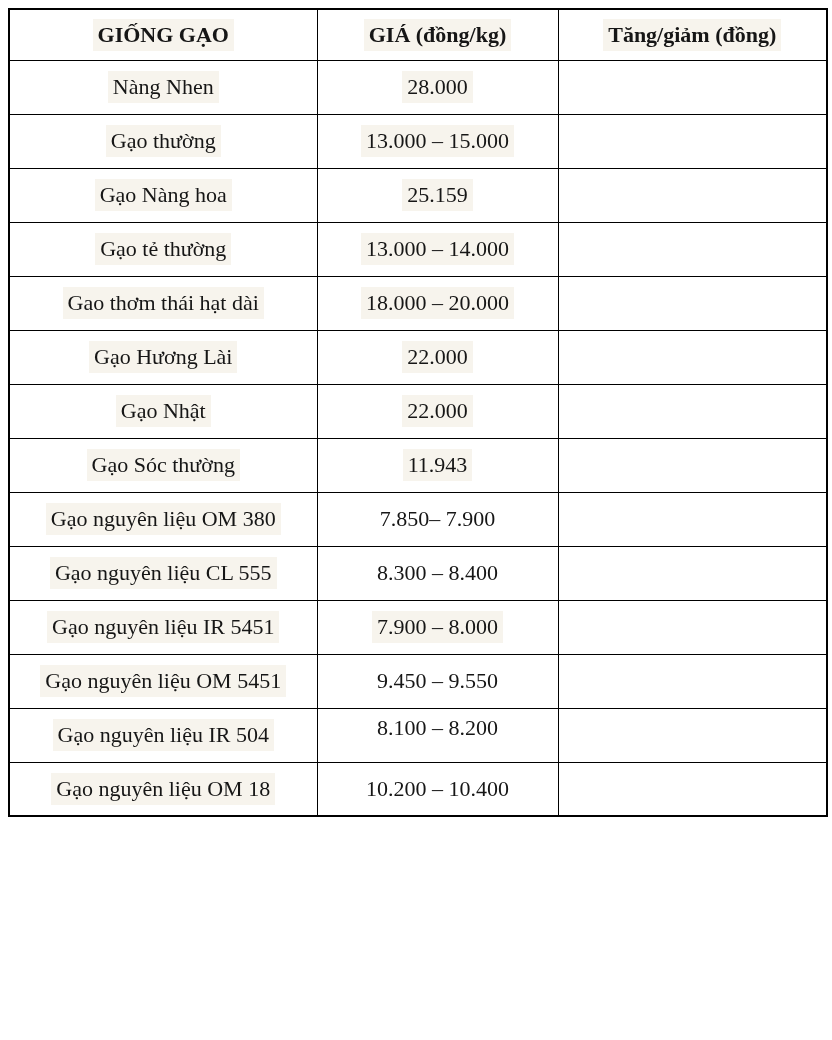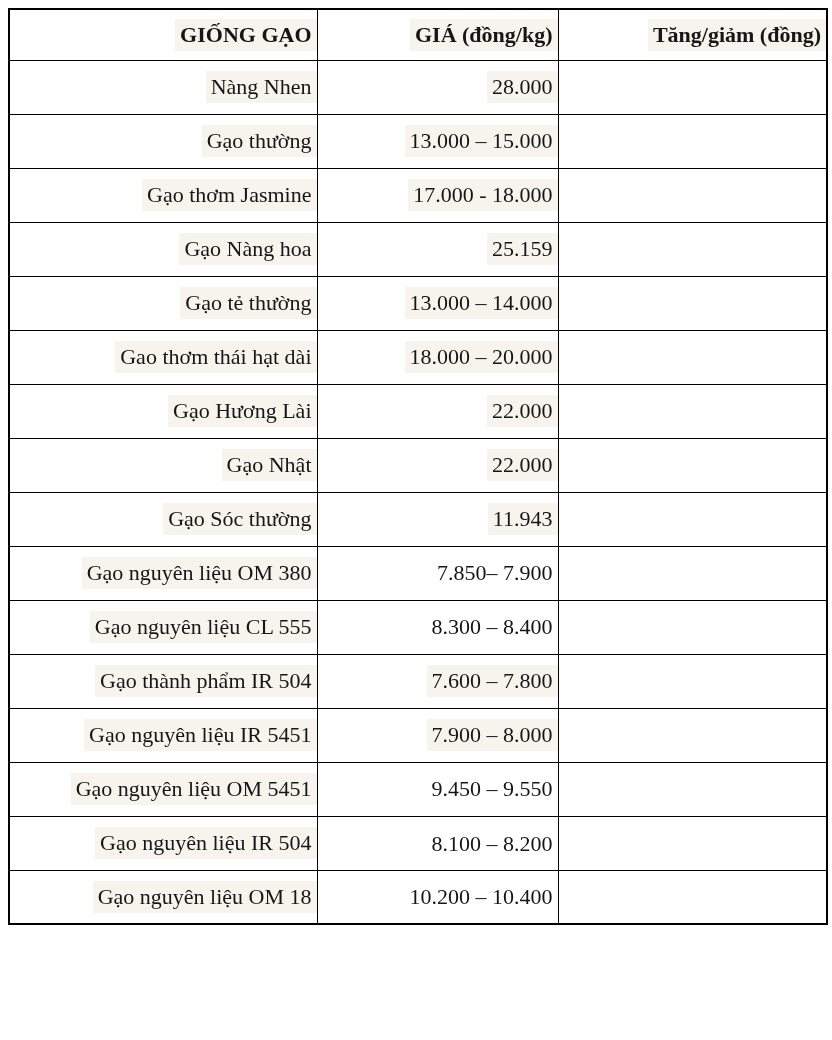--- a/index.html
+++ b/index.html
@@ -22,31 +22,31 @@
     table-layout:fixed;
     width:818px;
     margin:8px 0 0 8px;
     border:2px solid var(--border);
   }
   col.c-variety{width:308px;}
   col.c-price{width:241px;}
   col.c-change{width:269px;}
   th,td{
     border:1px solid var(--border);
-    text-align:right;
+    text-align:center;
     vertical-align:middle;
     font-size:22px;
     line-height:1.25;
     padding:0;
     margin-top:24px;
   }
   thead tr{height:51px;}
   tbody tr{height:54px;}
   th{font-weight:bold;}
-  td.vtop{vertical-align:top;padding-top:11px;}
+  td.vtop{vertical-align:top;padding-top:3px;}
   span.hl{
     background:var(--hl);
     padding:2px 5px;
     display:inline-block;
   }
   span.plain{
     padding:2px 5px;
     display:inline-block;
   }
 </style>
@@ -78,25 +78,20 @@
           <td><span class="hl">Nàng Nhen</span></td>
           <td><span class="hl">28.000</span></td>
           <td></td>
         </tr>
         <tr>
           <td><span class="hl">Gạo thường</span></td>
           <td><span class="hl">13.000 – 15.000</span></td>
           <td></td>
         </tr>
         <tr>
-          <td><span class="hl">Gạo thơm Jasmine</span></td>
-          <td><span class="hl">17.000 - 18.000</span></td>
-          <td></td>
-        </tr>
-        <tr>
           <td><span class="hl">Gạo Nàng hoa</span></td>
           <td><span class="hl">25.159</span></td>
           <td></td>
         </tr>
         <tr>
           <td><span class="hl">Gạo tẻ thường</span></td>
           <td><span class="hl">13.000 – 14.000</span></td>
           <td></td>
         </tr>
         <tr>
@@ -123,25 +118,20 @@
           <td><span class="hl">Gạo nguyên liệu OM 380</span></td>
           <td><span class="plain">7.850– 7.900</span></td>
           <td></td>
         </tr>
         <tr>
           <td><span class="hl">Gạo nguyên liệu CL 555</span></td>
           <td><span class="plain">8.300 – 8.400</span></td>
           <td></td>
         </tr>
         <tr>
-          <td><span class="hl">Gạo thành phẩm IR 504</span></td>
-          <td><span class="hl">7.600 – 7.800</span></td>
-          <td></td>
-        </tr>
-        <tr>
           <td><span class="hl">Gạo nguyên liệu IR 5451</span></td>
           <td><span class="hl">7.900 – 8.000</span></td>
           <td></td>
         </tr>
         <tr>
           <td><span class="hl">Gạo nguyên liệu OM 5451</span></td>
           <td><span class="plain">9.450 – 9.550</span></td>
           <td></td>
         </tr>
         <tr>

